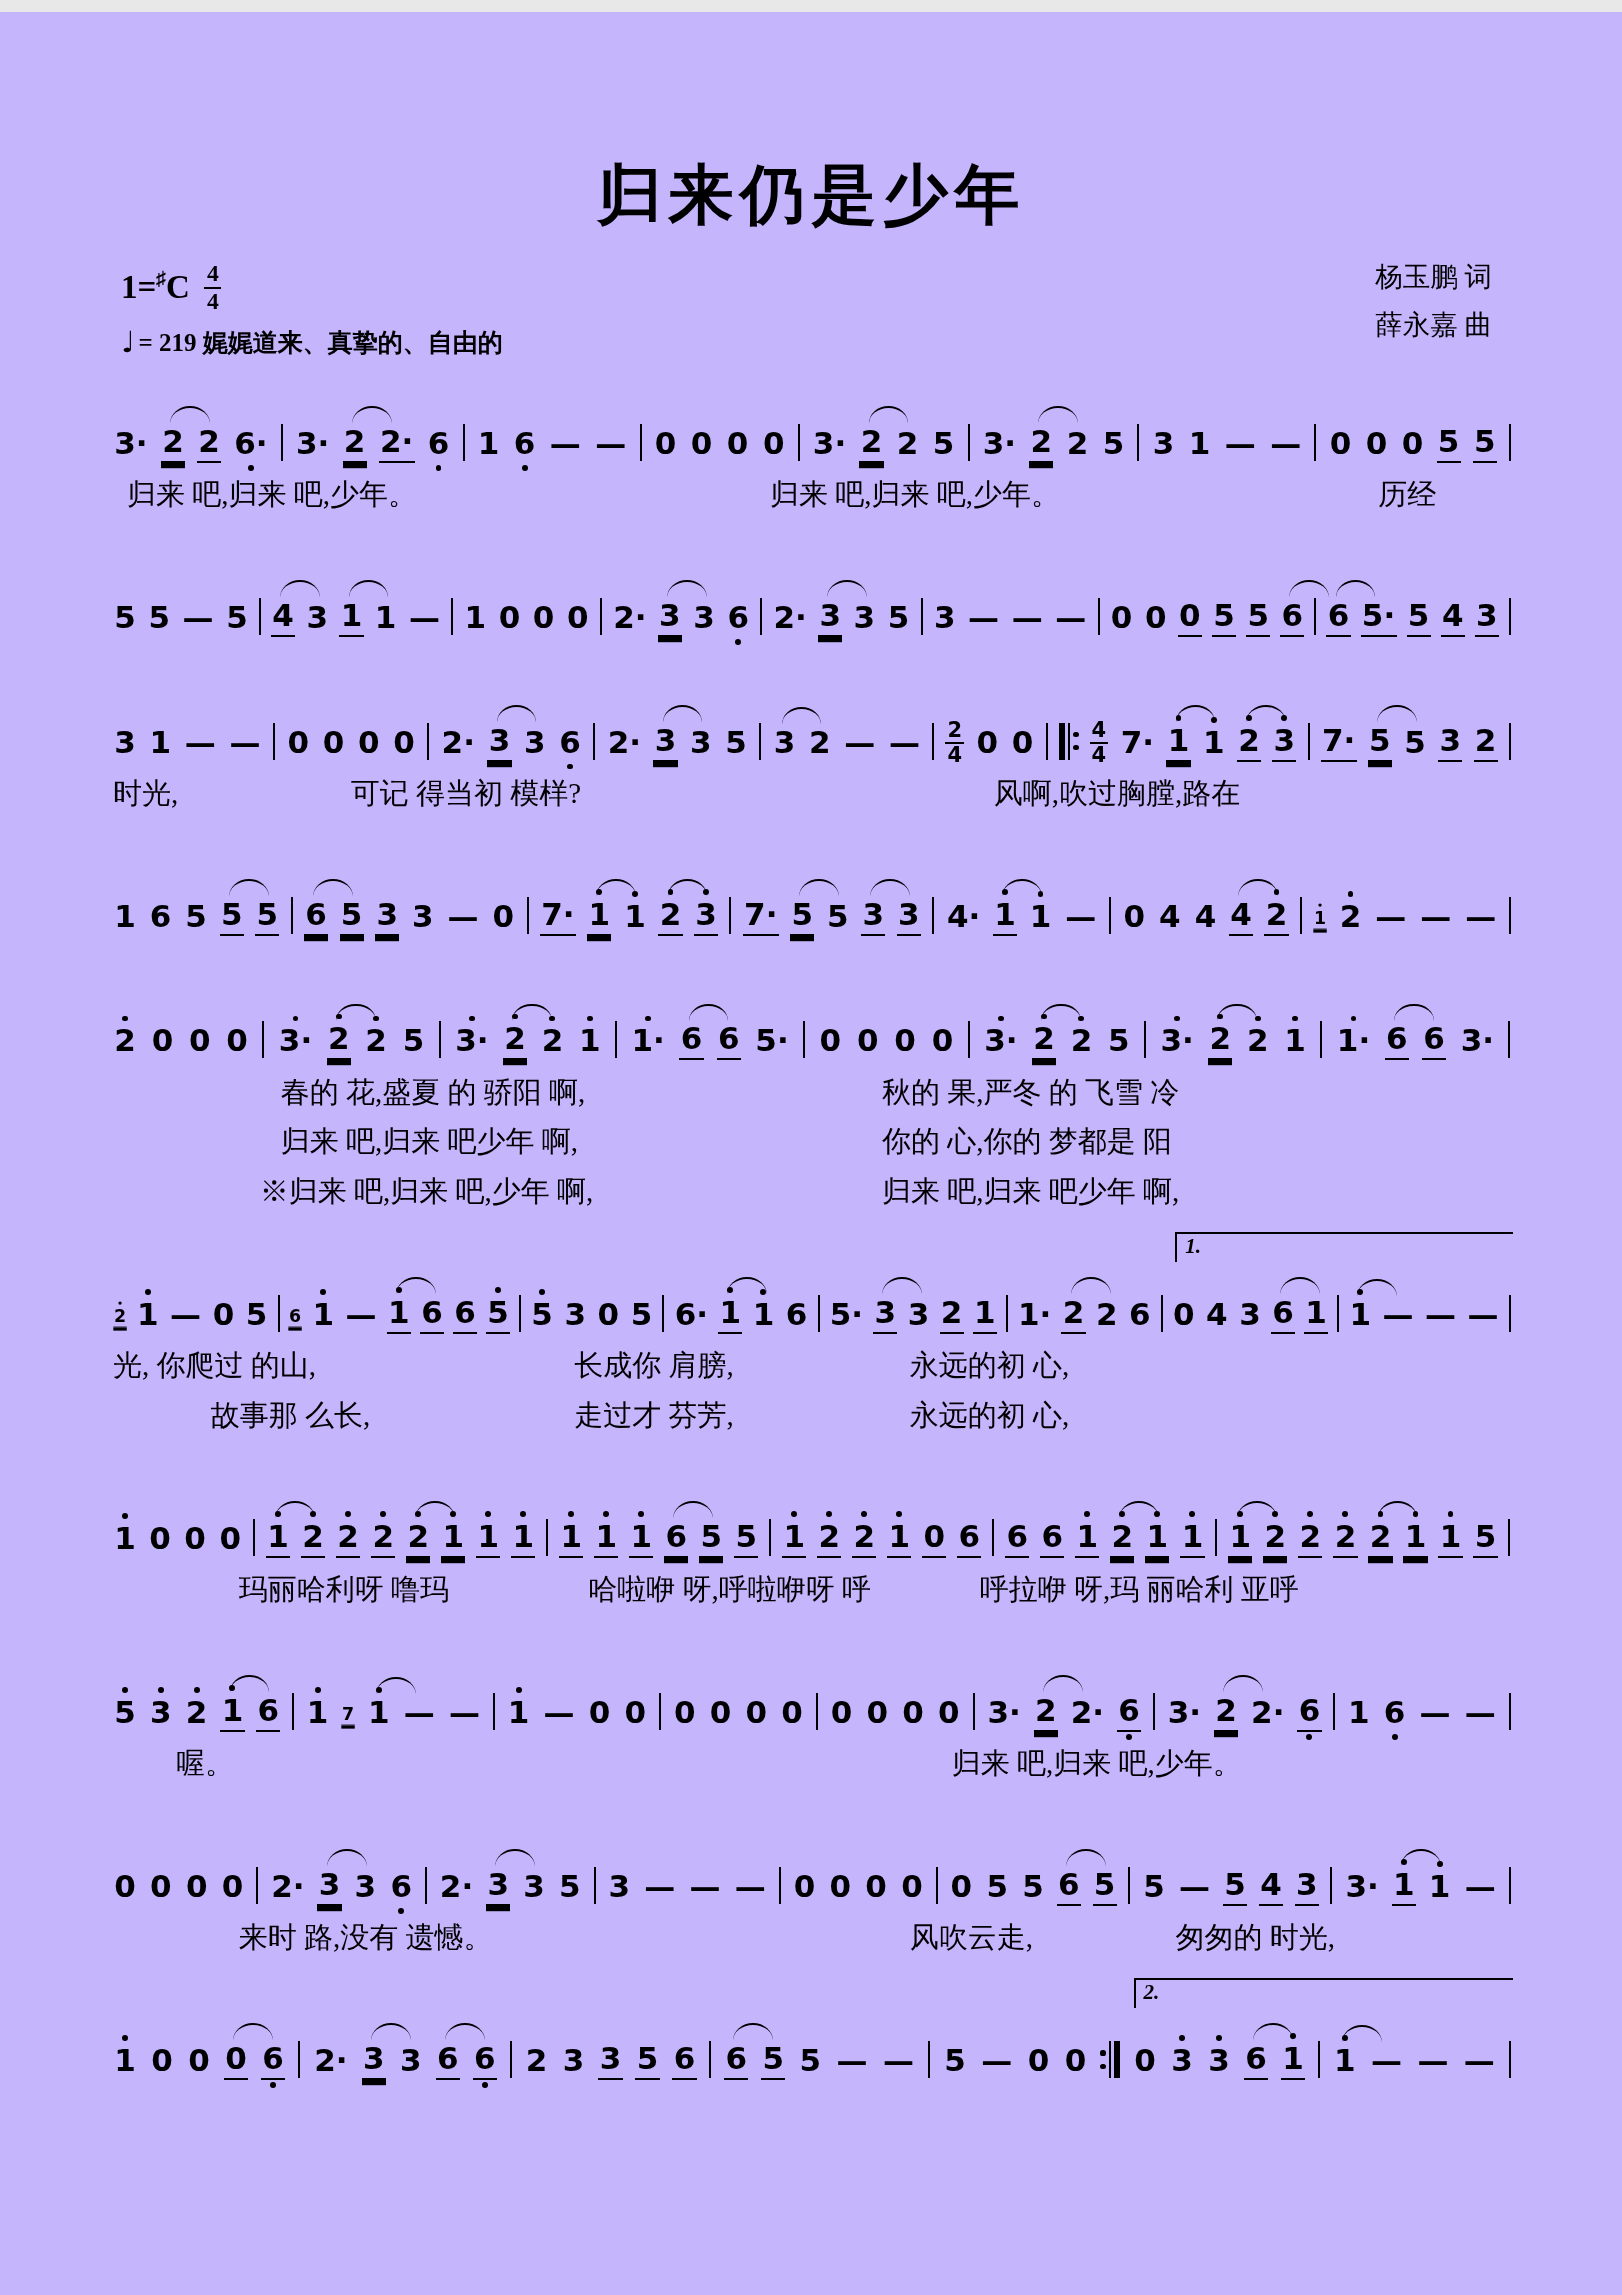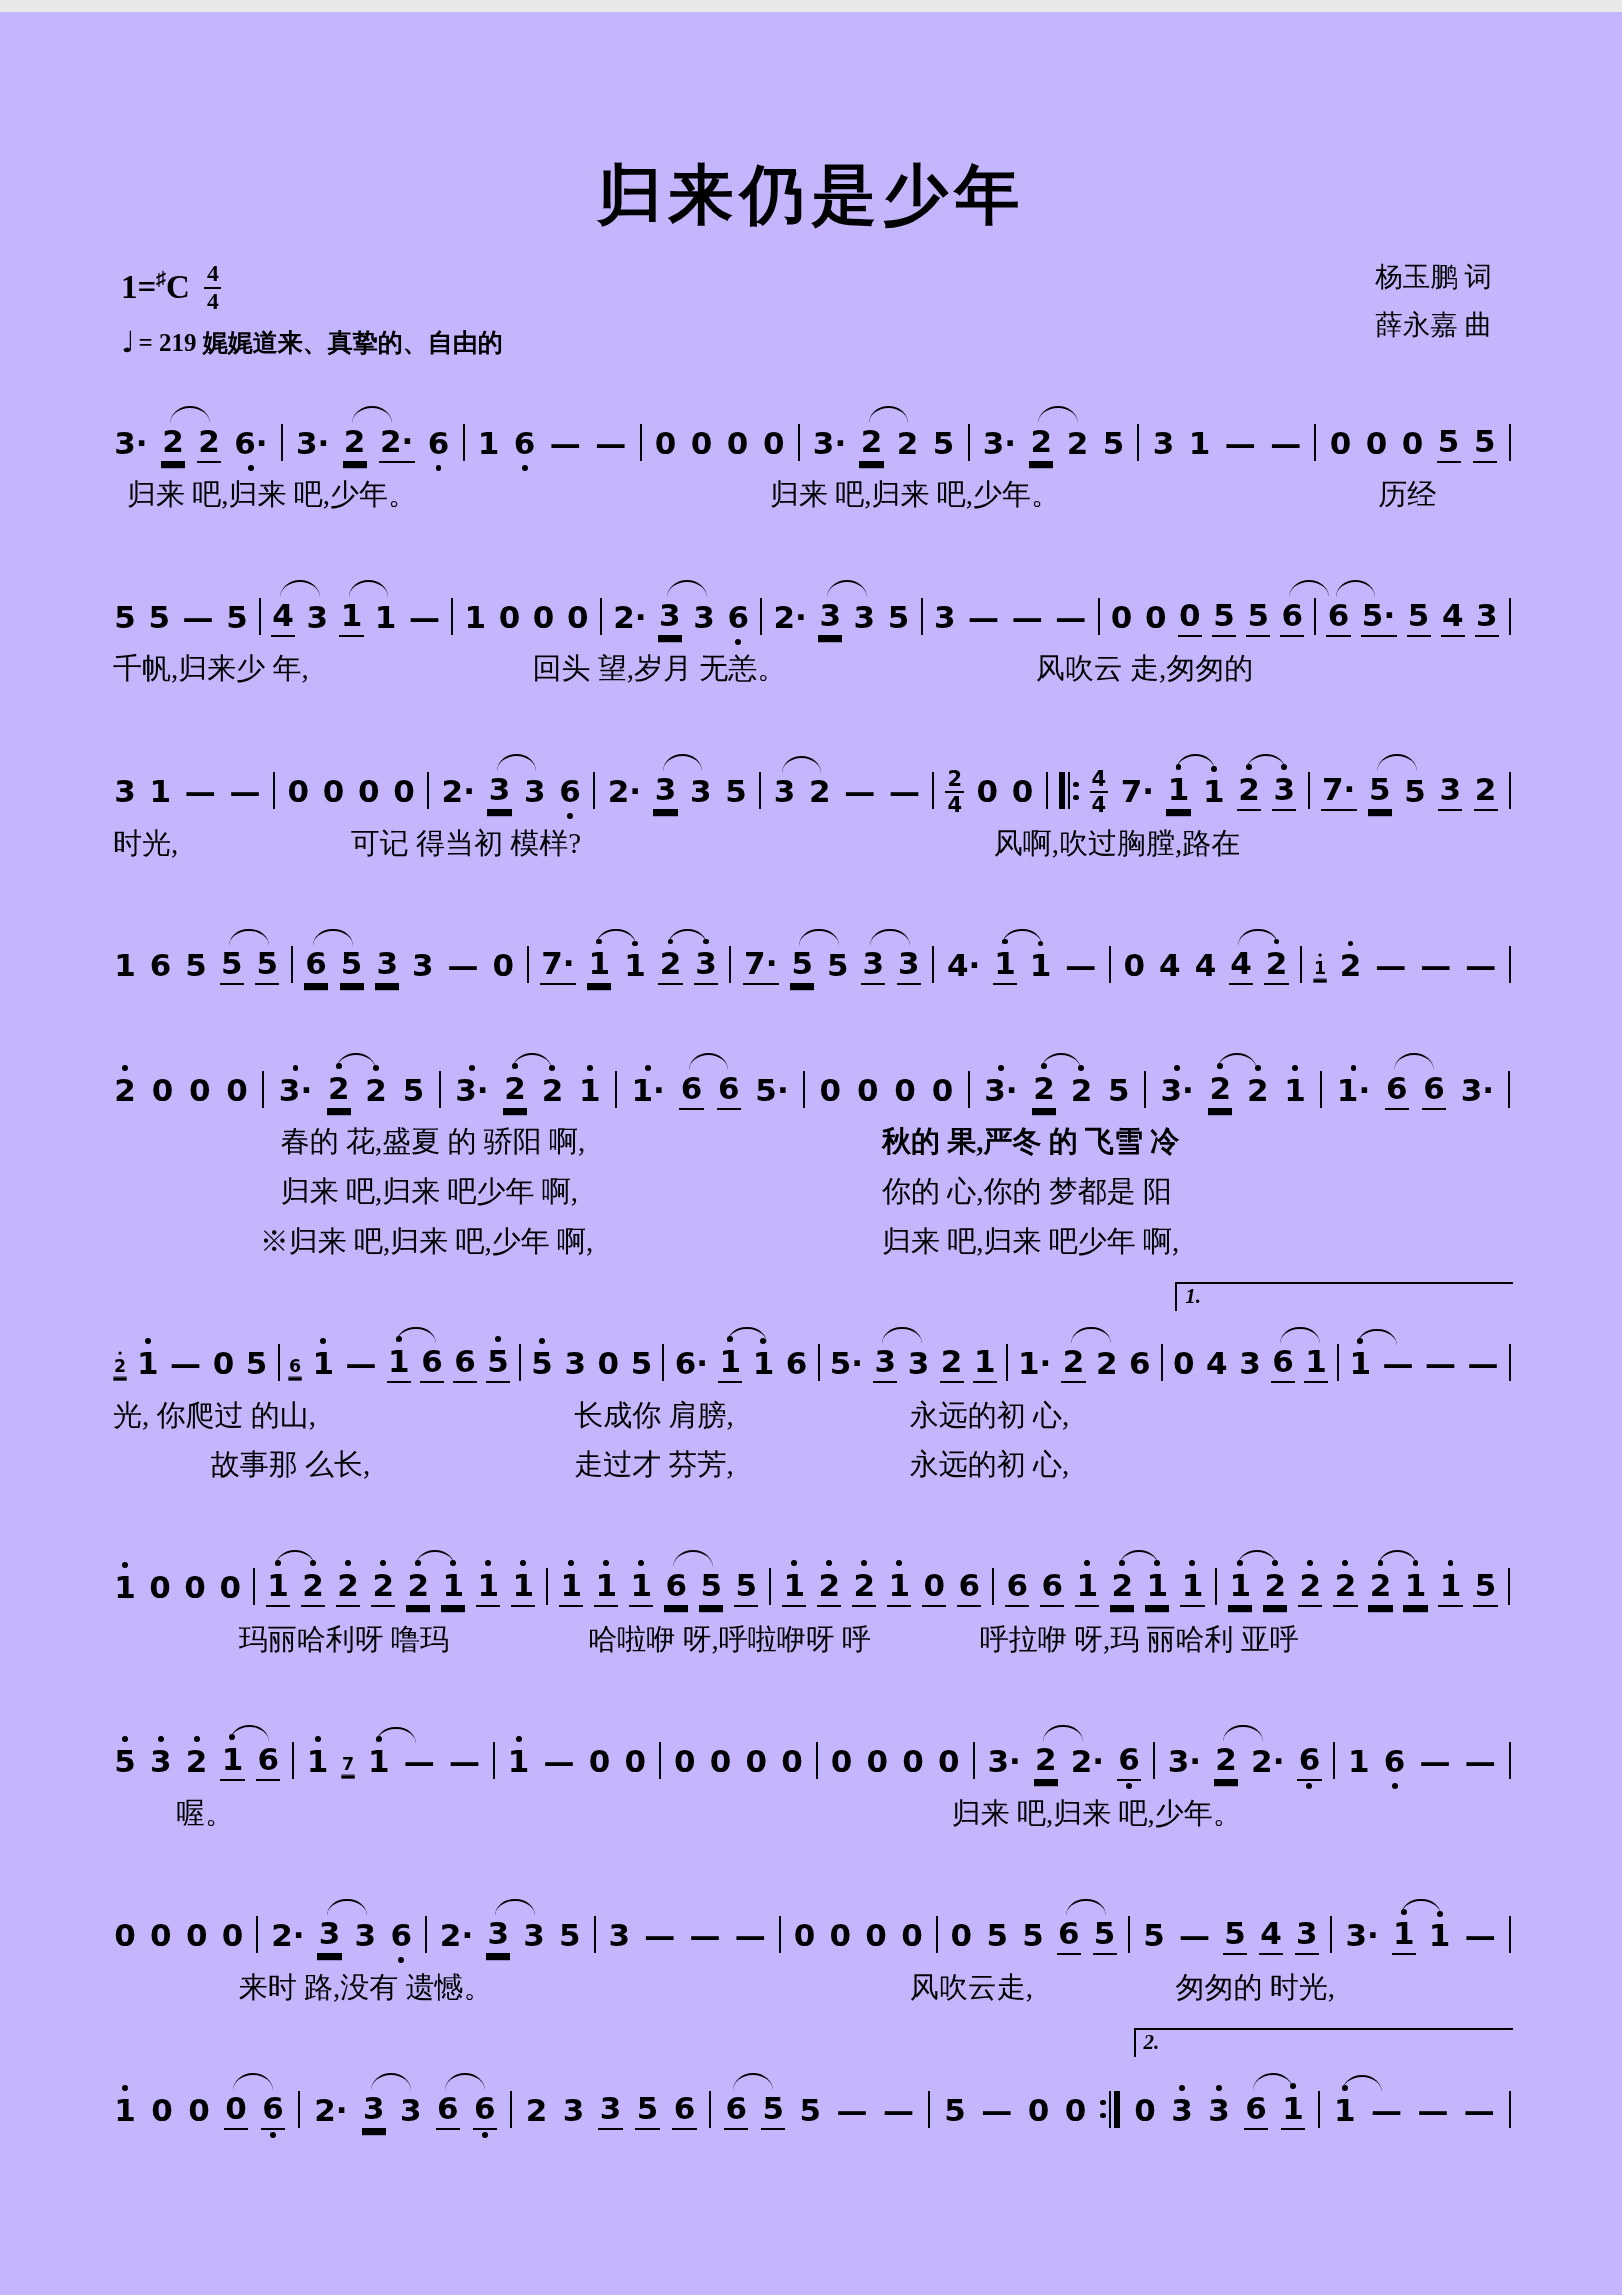--- a/index.html
+++ b/index.html
@@ -474,25 +474,20 @@
           </span>
           <span class="tok">
             <span class="odot"></span>
             <span class="num u1">3</span>
             <span class="odot"></span>
           </span>
           <span class="barwrap">
             <i class="bar"></i>
           </span>
         </div>
-        <div class="lyr">
-          <span class="seg" style="left: 0%;">千帆,归来少 年,</span>
-          <span class="seg" style="left: 30%;">回头 望,岁月 无恙。</span>
-          <span class="seg" style="left: 66%;">风吹云 走,匆匆的</span>
-        </div>
       </div>
       <div class="system">
         <div class="notes-row">
           <span class="tok">
             <span class="odot"></span>
             <span class="num">3</span>
             <span class="odot"></span>
           </span>
           <span class="tok">
             <span class="odot"></span>
@@ -1078,21 +1073,21 @@
             <span class="odot"></span>
             <span class="num">3·</span>
             <span class="odot"></span>
           </span>
           <span class="barwrap">
             <i class="bar"></i>
           </span>
         </div>
         <div class="lyr">
           <span class="seg" style="left: 12%;">春的 花,盛夏 的 骄阳 啊,</span>
-          <span class="seg" style="left: 55%; font-weight: bold;">秋的 果,严冬 的 飞雪 冷</span>
+          <span class="seg" style="left: 55%;">秋的 果,严冬 的 飞雪 冷</span>
         </div>
         <div class="lyr">
           <span class="seg" style="left: 12%;">归来 吧,归来 吧少年 啊,</span>
           <span class="seg" style="left: 55%;">你的 心,你的 梦都是 阳</span>
         </div>
         <div class="lyr">
           <span class="seg" style="left: 10.5%;">※归来 吧,归来 吧,少年 啊,</span>
           <span class="seg" style="left: 55%;">归来 吧,归来 吧少年 啊,</span>
         </div>
       </div>

